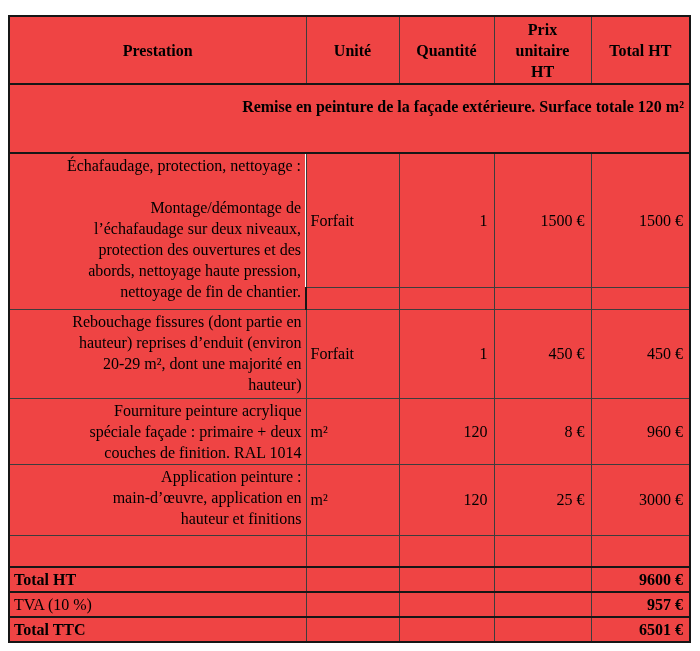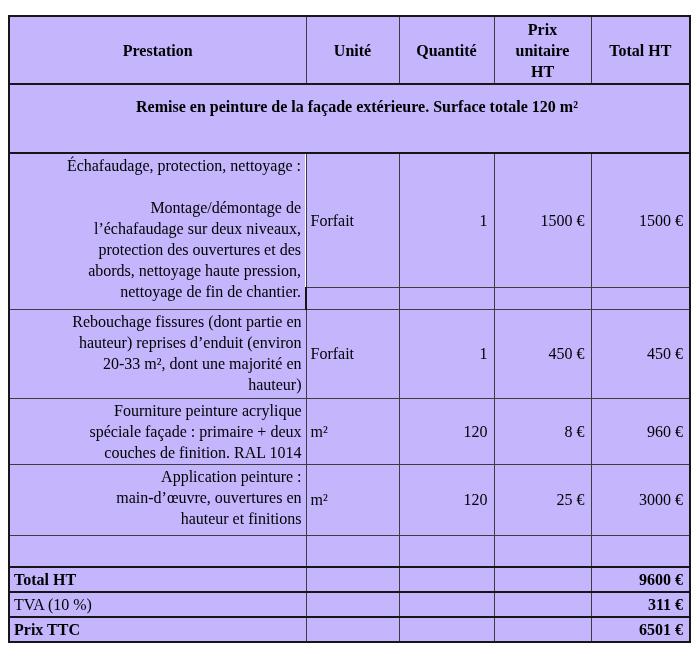--- a/index.html
+++ b/index.html
@@ -21,21 +21,21 @@
     width: 681px;
     border-collapse: collapse;
     table-layout: fixed;
     font-size: 16px;
     line-height: 21px;
     color: #000000;
   }
   .devis-table td, .devis-table th {
     border: 1px solid #3d3d3d;
     padding: 1px 5px;
-    background: #c4b5fd;
+    background: #ef4444;
     overflow: hidden;
     font-weight: normal;
   }
   
   .devis-table {
     border: 2px solid #161616;
   }
   .devis-table tr > *:first-child { border-left: 2px solid #161616; }
   .devis-table tr > *:last-child  { border-right: 2px solid #161616; }
   .devis-table thead th { border-top: 2px solid #161616; }
@@ -55,21 +55,21 @@
     text-align: center;
     vertical-align: middle;
     border-bottom: 2px solid #161616;
   }
   .devis-table thead th.h-pu { padding: 1px 14px; }
 
   
   tr.row-section { height: 69px; }
   tr.row-section td {
     font-weight: bold;
-    text-align: center;
+    text-align: right;
     vertical-align: top;
     padding: 11px 5px 0 20px;
     border-bottom: 2px solid #161616;
     margin-left: 15px;
   }
 
   
   td.c-prestation {
     text-align: right;
     vertical-align: top;
@@ -146,41 +146,41 @@
     <tr class="row-item-1b">
       <td class="c-unit"></td>
       <td class="c-num"></td>
       <td class="c-num"></td>
       <td class="c-num"></td>
     </tr>
 
     <tr class="row-item-2">
       <td class="c-prestation">Rebouchage fissures (dont partie en
 hauteur) reprises d’enduit (environ
-20-33 m², dont une majorité en
+20-29 m², dont une majorité en
 hauteur)</td>
       <td class="c-unit">Forfait</td>
       <td class="c-num">1</td>
       <td class="c-num">450 €</td>
       <td class="c-num">450 €</td>
     </tr>
 
     <tr class="row-item-3">
       <td class="c-prestation">Fourniture peinture acrylique
 spéciale façade : primaire + deux
 couches de finition. RAL 1014</td>
       <td class="c-unit">m²</td>
       <td class="c-num">120</td>
       <td class="c-num">8 €</td>
       <td class="c-num">960 €</td>
     </tr>
 
     <tr class="row-item-4">
       <td class="c-prestation">Application peinture :
-main-d’œuvre, ouvertures en
+main-d’œuvre, application en
 hauteur et finitions</td>
       <td class="c-unit">m²</td>
       <td class="c-num">120</td>
       <td class="c-num">25 €</td>
       <td class="c-num">3000 €</td>
     </tr>
 
     <tr class="row-empty">
       <td></td>
       <td></td>
@@ -195,24 +195,24 @@
       <td></td>
       <td></td>
       <td class="t-value">9600 €</td>
     </tr>
 
     <tr class="row-tva">
       <td class="t-label">TVA (10 %)</td>
       <td></td>
       <td></td>
       <td></td>
-      <td class="t-value">311 €</td>
+      <td class="t-value">957 €</td>
     </tr>
 
     <tr class="row-total-ttc">
-      <td class="t-label bold">Prix TTC</td>
+      <td class="t-label bold">Total TTC</td>
       <td></td>
       <td></td>
       <td></td>
       <td class="t-value">6501 €</td>
     </tr>
   </tbody>
 </table>
 
 </body></html>

